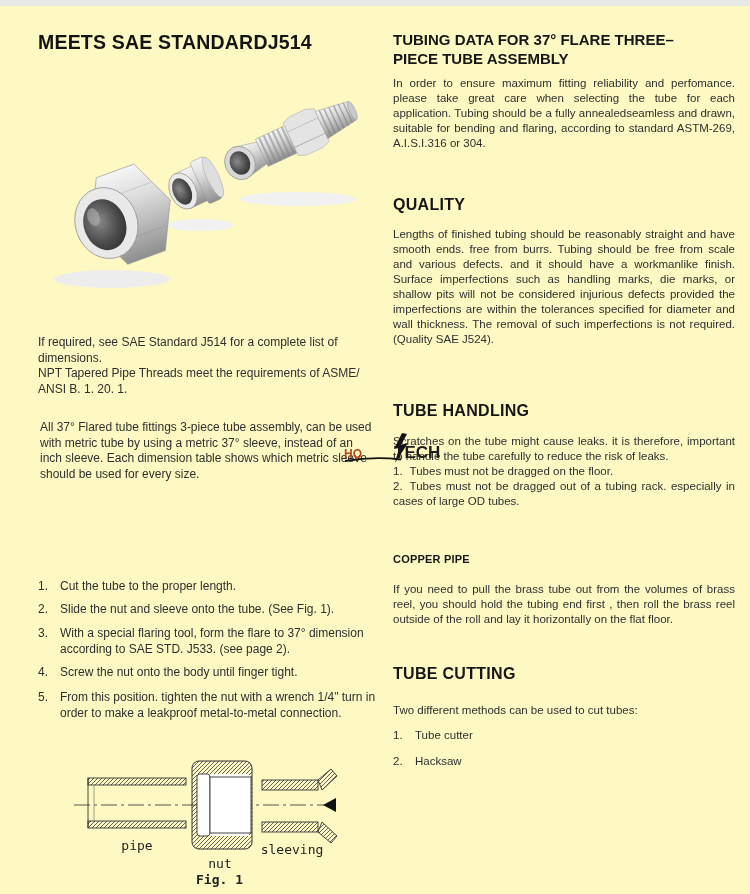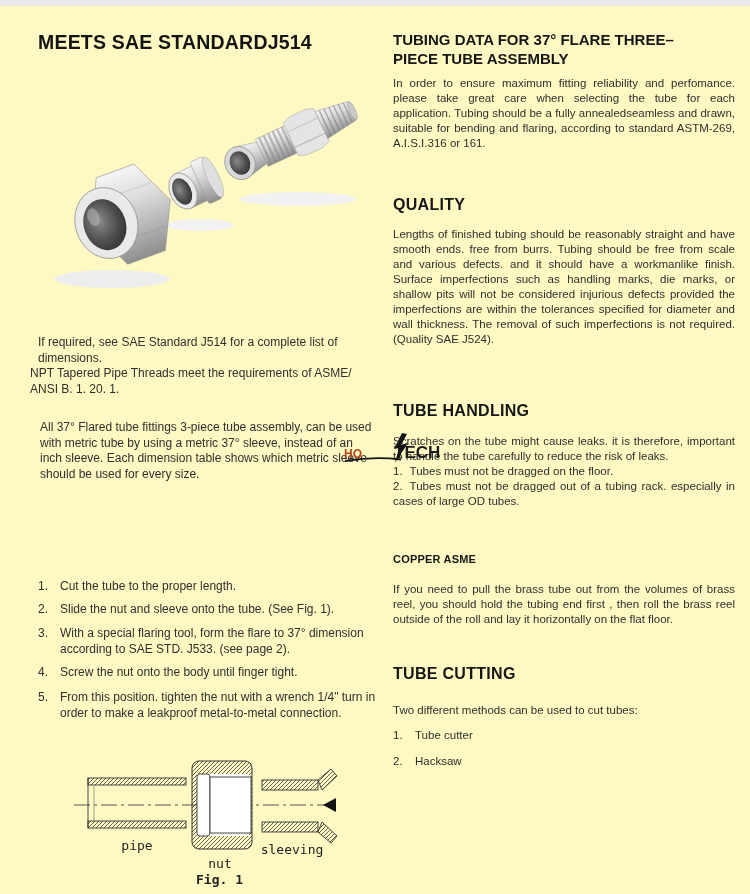--- a/index.html
+++ b/index.html
@@ -97,21 +97,21 @@
       <polygon points="0,-46 40,-46 62,0 40,46 0,46 -22,0" fill="url(#met)" stroke="#969696" stroke-width="0.6"></polygon>
       <line x1="-11" y1="-23" x2="51" y2="-23" stroke="#cccccc" stroke-width="1.2"></line>
       <line x1="-11" y1="23" x2="51" y2="23" stroke="#a3a3a3" stroke-width="1.2"></line>
       <ellipse cx="-6" cy="0" rx="31" ry="36" fill="#e9e9e9" stroke="#979797" stroke-width="0.8"></ellipse>
       <ellipse cx="-8" cy="1" rx="21" ry="26" fill="url(#bore)"></ellipse>
       <ellipse cx="-16" cy="-10" rx="6" ry="9" fill="#bdbdbd" opacity="0.5"></ellipse>
     </g>
   </svg>
 
   <div class="abs body-l" style="left:38px; top:329px;">If required, see SAE Standard J514 for a complete list of dimensions.</div>
-  <div class="abs body-l" style="left:30px; top:360px;">NPT Tapered Pipe Threads meet the requirements of ASME/ ANSI B. 1. 20. 1.</div>
+  <div class="abs body-l" style="left:38px; top:360px;">NPT Tapered Pipe Threads meet the requirements of ASME/ ANSI B. 1. 20. 1.</div>
   <div class="abs body-l" style="left:40px; top:414px; width:336px;">All 37° Flared tube fittings 3-piece tube assembly, can be used with metric tube by using a metric 37° sleeve, instead of an inch sleeve. Each dimension table shows which metric sleeve should be used for every size.</div>
 
 
   <div class="abs list-item" style="left:38px; top:573px;">
     <span class="n">1.</span>
     <span class="t">Cut the tube to the proper length.</span>
   </div>
   <div class="abs list-item" style="left:38px; top:596px;">
     <span class="n">2.</span>
     <span class="t">Slide the nut and sleeve onto the tube. (See Fig. 1).</span>
@@ -164,33 +164,33 @@
     <text x="160" y="112" text-anchor="middle" font-size="13" fill="#222222" font-family="DejaVu Sans Mono, Liberation Mono, monospace">nut</text>
     <text x="232" y="98" text-anchor="middle" font-size="13" fill="#222222" font-family="DejaVu Sans Mono, Liberation Mono, monospace">sleeving</text>
   </svg>
 
   <div class="abs fig-caption mono">Fig. 1</div>
 
   <div class="abs h2-right" style="left:393px; top:24px;">
     <div>TUBING DATA FOR 37° FLARE THREE–</div>
     <div>PIECE TUBE ASSEMBLY</div>
   </div>
-  <div class="abs body-r" style="left:393px; top:70px;">In order to ensure maximum fitting reliability and perfomance. please take great care when selecting the tube for each application. Tubing should be a fully annealedseamless and drawn, suitable for bending and flaring, according to standard ASTM-269, A.I.S.I.316 or 161.</div>
+  <div class="abs body-r" style="left:393px; top:70px;">In order to ensure maximum fitting reliability and perfomance. please take great care when selecting the tube for each application. Tubing should be a fully annealedseamless and drawn, suitable for bending and flaring, according to standard ASTM-269, A.I.S.I.316 or 304.</div>
 
   <div class="abs h2" style="left:393px; top:190px;">QUALITY</div>
   <div class="abs body-r" style="left:393px; top:221px;">Lengths of finished tubing should be reasonably straight and have smooth ends. free from burrs. Tubing should be free from scale and various defects. and it should have a workmanlike finish. Surface imperfections such as handling marks, die marks, or shallow pits will not be considered injurious defects provided the imperfections are within the tolerances specified for diameter and wall thickness. The removal of such imperfections is not required. (Quality SAE J524).</div>
 
   <div class="abs h2" style="left:393px; top:396px;">TUBE HANDLING</div>
   <div class="abs body-r" style="left:393px; top:428px;">
     <div>Scratches on the tube might cause leaks. it is therefore, important to handle the tube carefully to reduce the risk of leaks.</div>
     <div><span class="inline-num">1.</span><span>Tubes must not be dragged on the floor.</span></div>
     <div><span class="inline-num">2.</span><span>Tubes must not be dragged out of a tubing rack. especially in cases of large OD tubes.</span></div>
   </div>
 
-  <div class="abs h2-small" style="left:393px; top:547px;">COPPER ASME</div>
+  <div class="abs h2-small" style="left:393px; top:547px;">COPPER PIPE</div>
   <div class="abs body-r" style="left:393px; top:576px;">If you need to pull the brass tube out from the volumes of brass reel, you should hold the tubing end first , then roll the brass reel outside of the roll and lay it horizontally on the flat floor.</div>
 
   <div class="abs h2" style="left:393px; top:659px;">TUBE CUTTING</div>
   <div class="abs body-r no-just" style="left:393px; top:697px;">Two different methods can be used to cut tubes:</div>
   <div class="abs list-item" style="left:393px; top:722px; font-size:11.5px;">
     <span class="n">1.</span>
     <span class="t">Tube cutter</span>
   </div>
   <div class="abs list-item" style="left:393px; top:748px; font-size:11.5px;">
     <span class="n">2.</span>

